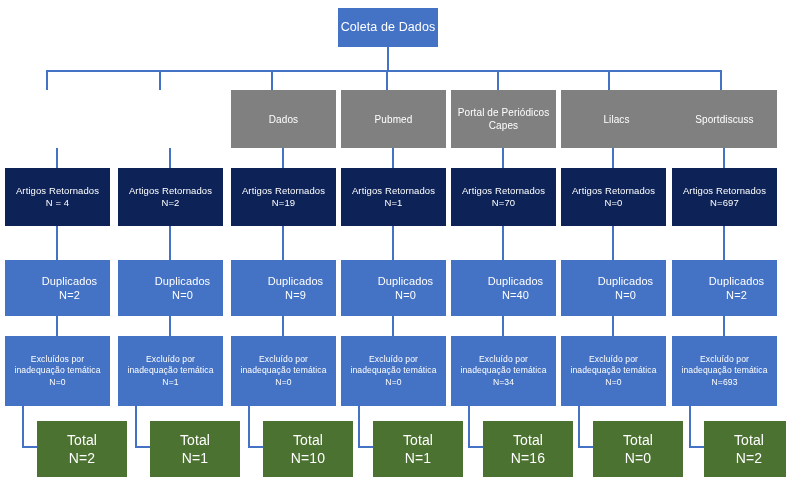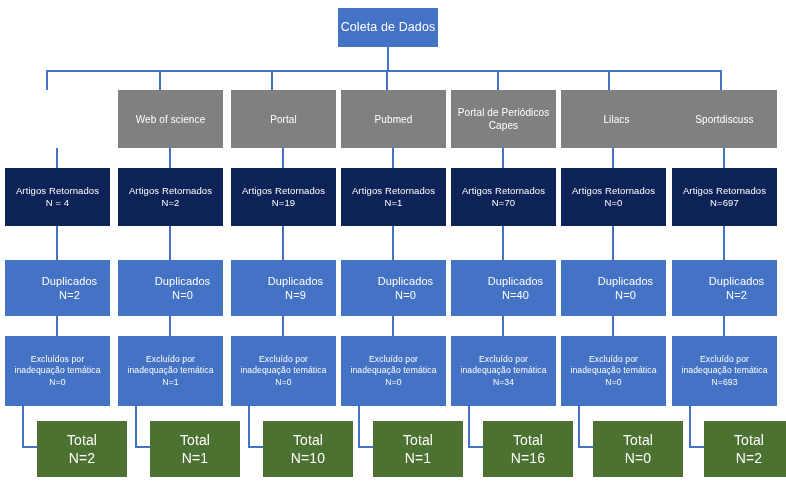--- a/index.html
+++ b/index.html
@@ -105,23 +105,20 @@
     <span class="ln">N=0</span>
   </div>
 
   <div class="conn v" style="left:22px; top:406px; height:42px;"></div>
   <div class="conn h" style="left:22px; top:446px; width:16px;"></div>
   <div class="node total" style="left:37px; top:421px; width:90px; height:56px;">
     <span class="ln">Total</span>
     <span class="ln">N=2</span>
   </div>
 
-  <div class="node source" style="left:118px; top:90px; width:105px; height:58px;">
-    <span class="ln">Web of science</span>
-  </div>
   <div class="conn v" style="left:169px; top:148px; height:20px;"></div>
   <div class="node returned" style="left:118px; top:168px; width:105px; height:58px;">
     <span class="ln">Artigos Retornados</span>
     <span class="ln">N=2</span>
   </div>
   <div class="conn v" style="left:169px; top:226px; height:34px;"></div>
   <div class="node dup" style="left:118px; top:260px; width:105px; height:56px;">
     <span class="ln">Duplicados</span>
     <span class="ln">N=0</span>
   </div>
@@ -132,21 +129,21 @@
     <span class="ln">N=1</span>
   </div>
   <div class="conn v" style="left:135px; top:406px; height:42px;"></div>
   <div class="conn h" style="left:135px; top:446px; width:16px;"></div>
   <div class="node total" style="left:150px; top:421px; width:90px; height:56px;">
     <span class="ln">Total</span>
     <span class="ln">N=1</span>
   </div>
 
   <div class="node source" style="left:231px; top:90px; width:105px; height:58px;">
-    <span class="ln">Portal</span>
+    <span class="ln">Dados</span>
   </div>
   <div class="conn v" style="left:282px; top:148px; height:20px;"></div>
   <div class="node returned" style="left:231px; top:168px; width:105px; height:58px;">
     <span class="ln">Artigos Retornados</span>
     <span class="ln">N=19</span>
   </div>
   <div class="conn v" style="left:282px; top:226px; height:34px;"></div>
   <div class="node dup" style="left:231px; top:260px; width:105px; height:56px;">
     <span class="ln">Duplicados</span>
     <span class="ln">N=9</span>

